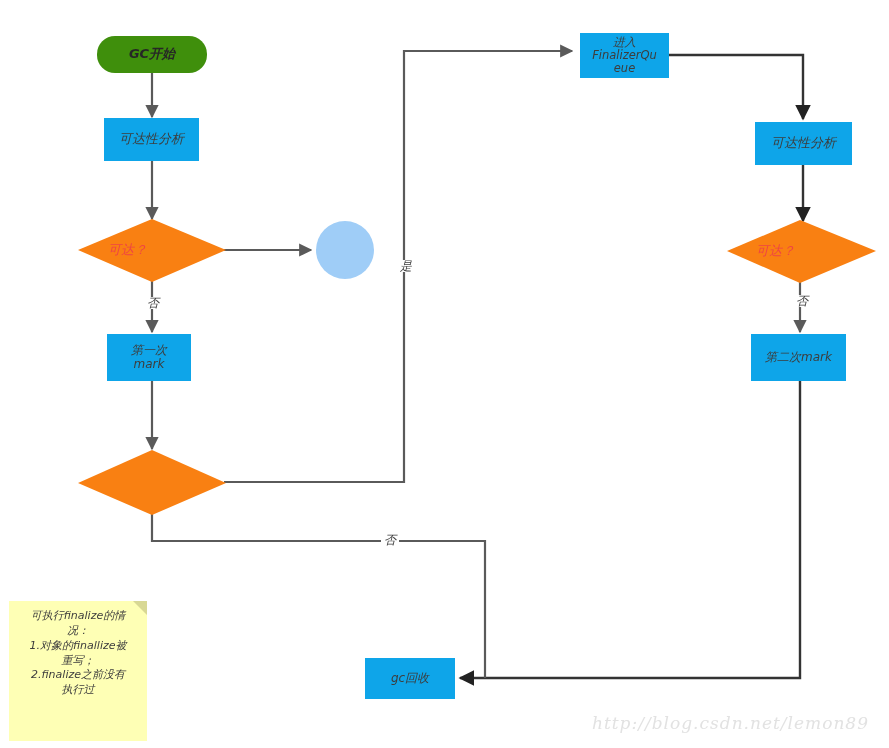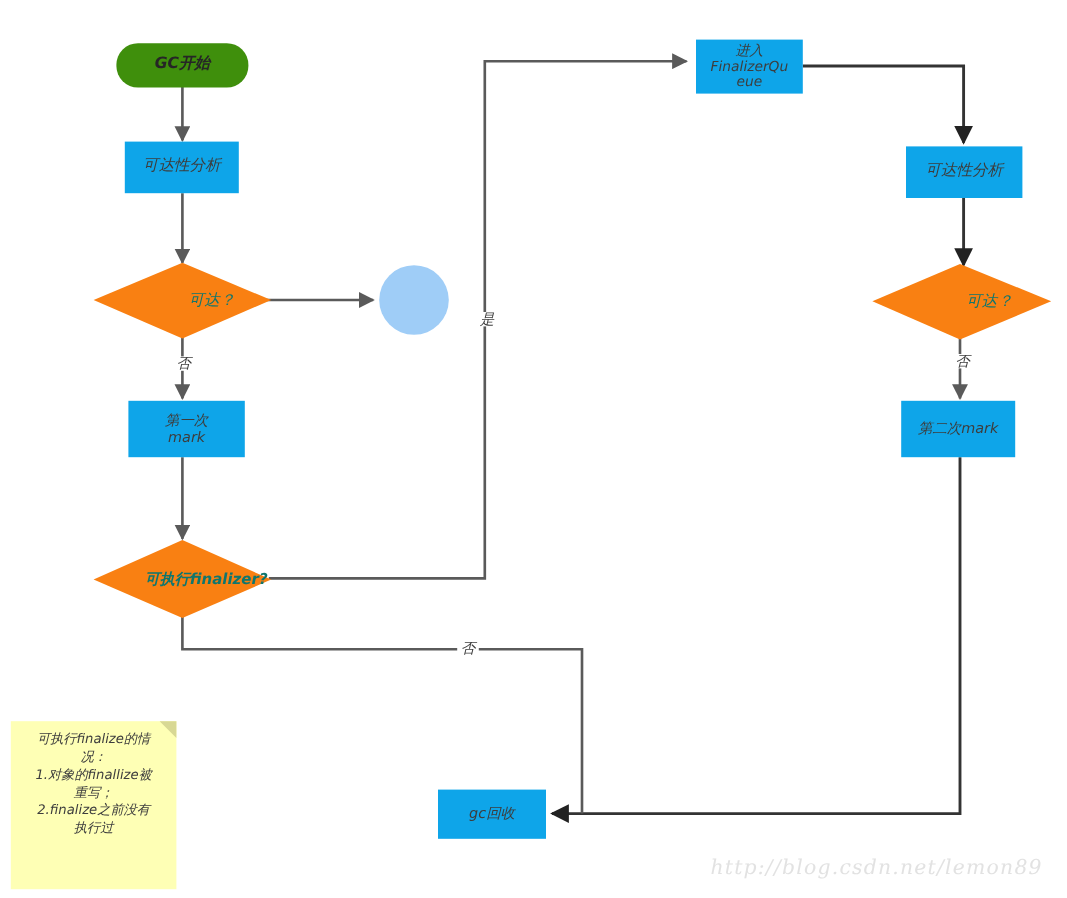--- a/index.html
+++ b/index.html
@@ -47,23 +47,23 @@
   }
   .node-circle {
     background: #9fcdf7;
     border-radius: 50%;
   }
   .node-diamond-label {
     position: absolute;
     z-index: 4;
     display: flex;
     align-items: center;
-    justify-content: flex-end;
-    text-align: center;
-    color: #0f766e;
+    justify-content: flex-start;
+    text-align: center;
+    color: #ef4444;
     pointer-events: none;
   }
   .edge-label {
     position: absolute;
     z-index: 5;
     color: #3d3d3d;
     background: #ffffff;
     font-size: 12px;
     line-height: 1;
     padding: 0 1px;
@@ -151,28 +151,25 @@
   </div>
 
   <div class="node-diamond-label" style="left:108px; top:238px; width:88px; height:24px; font-size:13px;">
     <span>可达？</span>
   </div>
 
   <div class="node node-circle" style="left:316px; top:221px; width:58px; height:58px; font-size:12px;">
     <span></span>
   </div>
 
-  <div class="node node-rect" style="left:107px; top:334px; width:97px; height:47px; font-size:12px; flex-direction:column;">
+  <div class="node node-rect" style="left:107px; top:334px; width:84px; height:47px; font-size:12px; flex-direction:column;">
     <span>第一次</span>
     <span>mark</span>
   </div>
 
-  <div class="node-diamond-label" style="left:82px; top:472px; width:141px; height:22px; font-size:12.5px; font-weight:bold;">
-    <span>可执行finalizer?</span>
-  </div>
 
   <div class="node node-rect" style="left:580px; top:33px; width:89px; height:45px; font-size:11.5px; flex-direction:column;">
     <span>进入</span>
     <span>FinalizerQu</span>
     <span>eue</span>
   </div>
 
   <div class="node node-rect" style="left:755px; top:122px; width:97px; height:43px; font-size:13px;">
     <span>可达性分析</span>
   </div>

